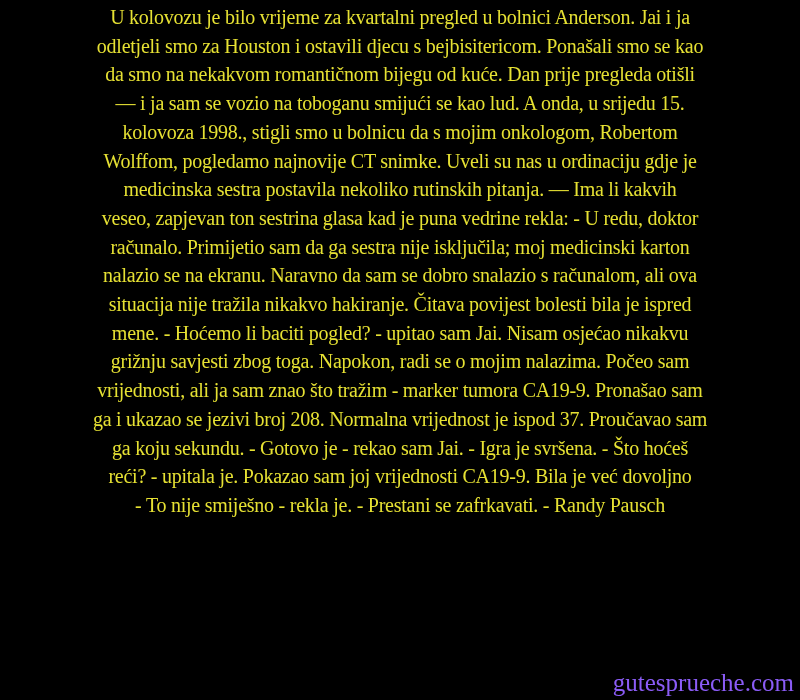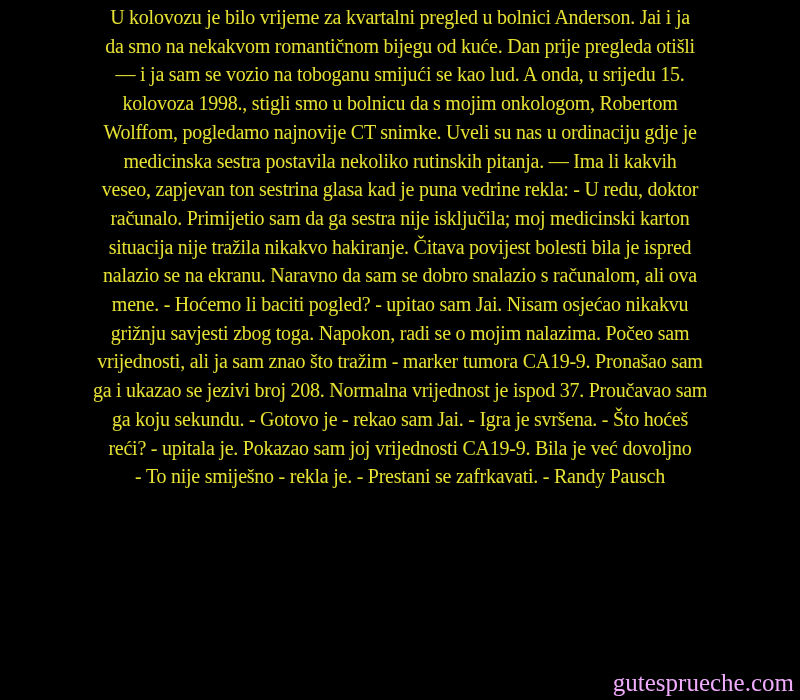--- a/index.html
+++ b/index.html
@@ -29,41 +29,42 @@
     color: #e6e133;
     font-size: 20px;
     line-height: 28.7px;
     letter-spacing: -0.25px;
     text-align: center;
   }
   .watermark {
     position: absolute;
     right: 6px;
     bottom: 2px;
-    color: #f0abfc;
+    color: #8b5cf6;
     font-size: 25px;
     line-height: 30px;
     font-family: "Liberation Serif", "DejaVu Serif", serif;
   }
 </style>
 </head>
 <body>
 
 <div class="quote-canvas">
   <div class="quote-text">
     <div class="quote-line">U kolovozu je bilo vrijeme za kvartalni pregled u bolnici Anderson. Jai i ja</div>
+    <div class="quote-line">odletjeli smo za Houston i ostavili djecu s bejbisitericom. Ponašali smo se kao</div>
     <div class="quote-line">da smo na nekakvom romantičnom bijegu od kuće. Dan prije pregleda otišli</div>
     <div class="quote-line">— i ja sam se vozio na toboganu smijući se kao lud. A onda, u srijedu 15.</div>
     <div class="quote-line">kolovoza 1998., stigli smo u bolnicu da s mojim onkologom, Robertom</div>
     <div class="quote-line">Wolffom, pogledamo najnovije CT snimke. Uveli su nas u ordinaciju gdje je</div>
     <div class="quote-line">medicinska sestra postavila nekoliko rutinskih pitanja. — Ima li kakvih</div>
     <div class="quote-line">veseo, zapjevan ton sestrina glasa kad je puna vedrine rekla: - U redu, doktor</div>
     <div class="quote-line">računalo. Primijetio sam da ga sestra nije isključila; moj medicinski karton</div>
+    <div class="quote-line">nalazio se na ekranu. Naravno da sam se dobro snalazio s računalom, ali ova</div>
     <div class="quote-line">situacija nije tražila nikakvo hakiranje. Čitava povijest bolesti bila je ispred</div>
-    <div class="quote-line">nalazio se na ekranu. Naravno da sam se dobro snalazio s računalom, ali ova</div>
     <div class="quote-line">mene. - Hoćemo li baciti pogled? - upitao sam Jai. Nisam osjećao nikakvu</div>
     <div class="quote-line">grižnju savjesti zbog toga. Napokon, radi se o mojim nalazima. Počeo sam</div>
     <div class="quote-line">vrijednosti, ali ja sam znao što tražim - marker tumora CA19-9. Pronašao sam</div>
     <div class="quote-line">ga i ukazao se jezivi broj 208. Normalna vrijednost je ispod 37. Proučavao sam</div>
     <div class="quote-line">ga koju sekundu. - Gotovo je - rekao sam Jai. - Igra je svršena. - Što hoćeš</div>
     <div class="quote-line">reći? - upitala je. Pokazao sam joj vrijednosti CA19-9. Bila je već dovoljno</div>
     <div class="quote-line">- To nije smiješno - rekla je. - Prestani se zafrkavati. - Randy Pausch</div>
   </div>
   <div class="watermark">gutesprueche.com</div>
 </div>

